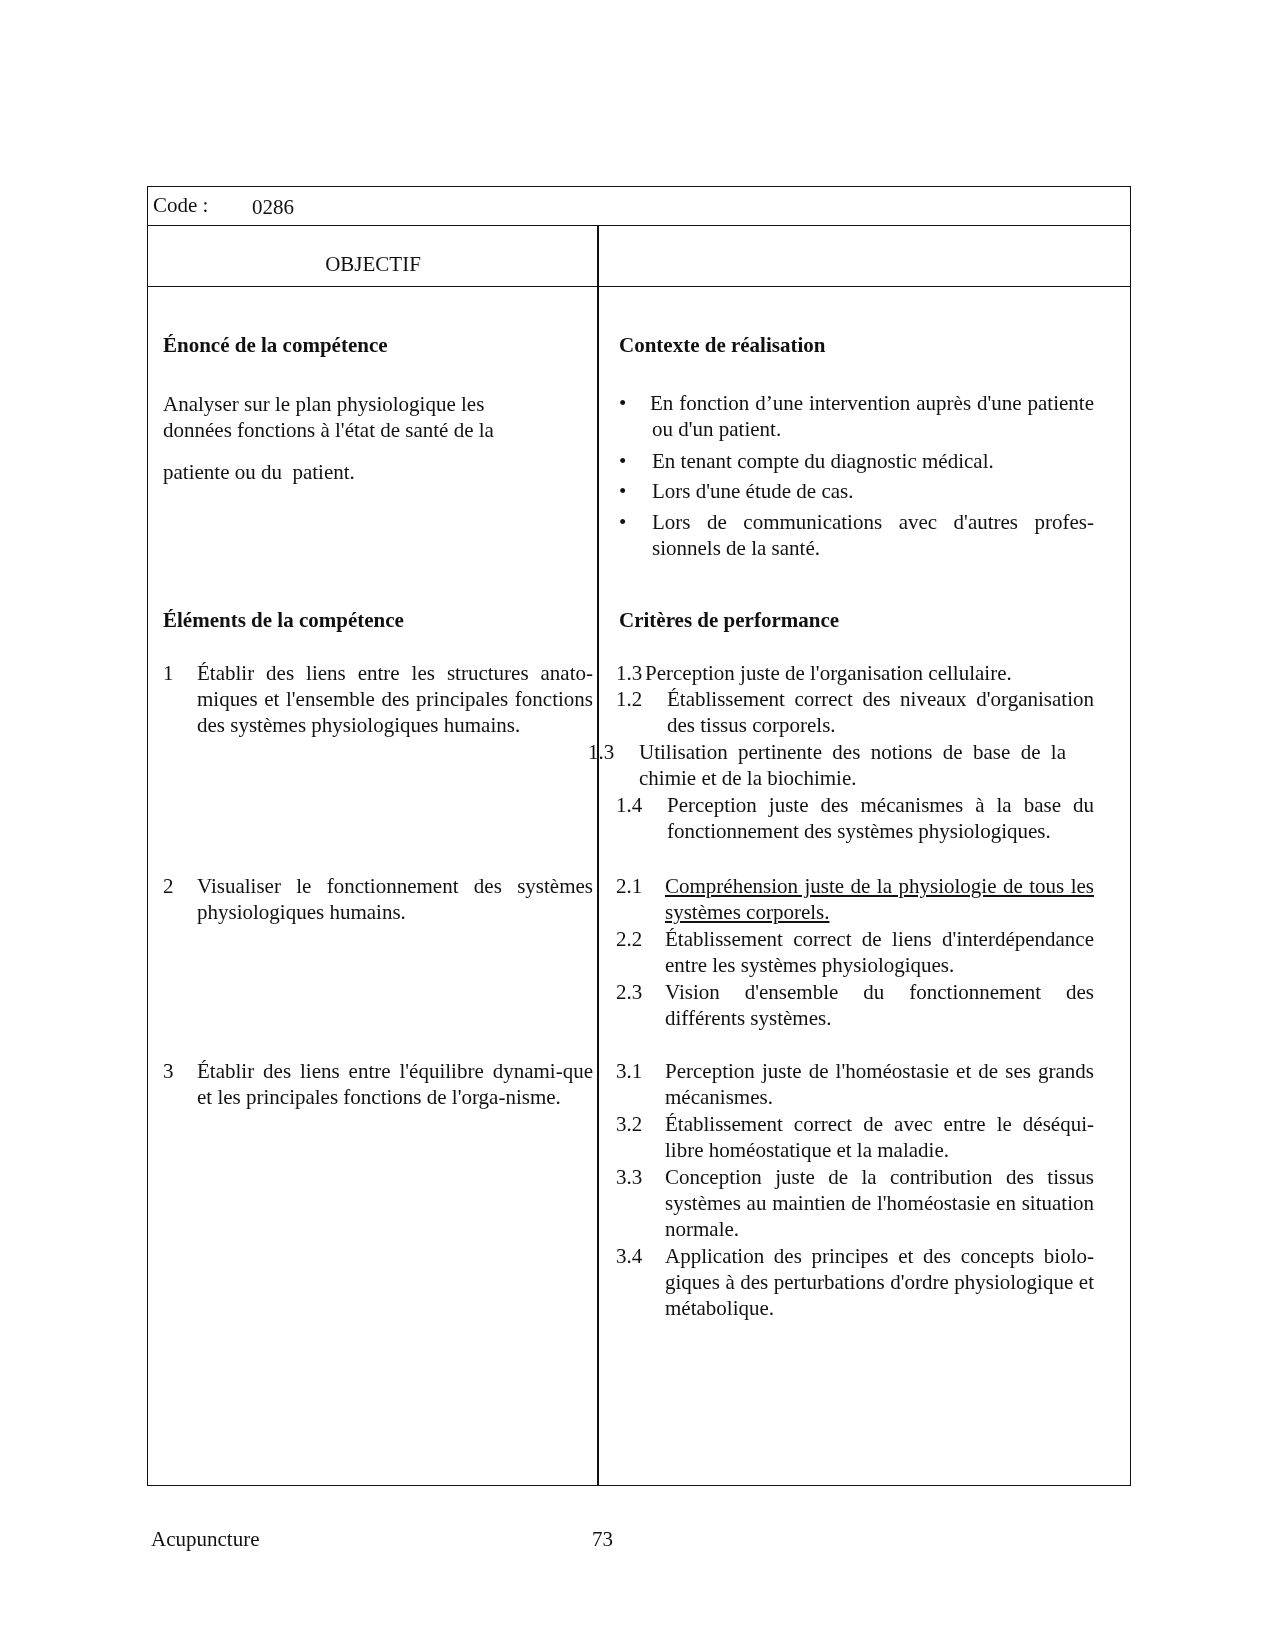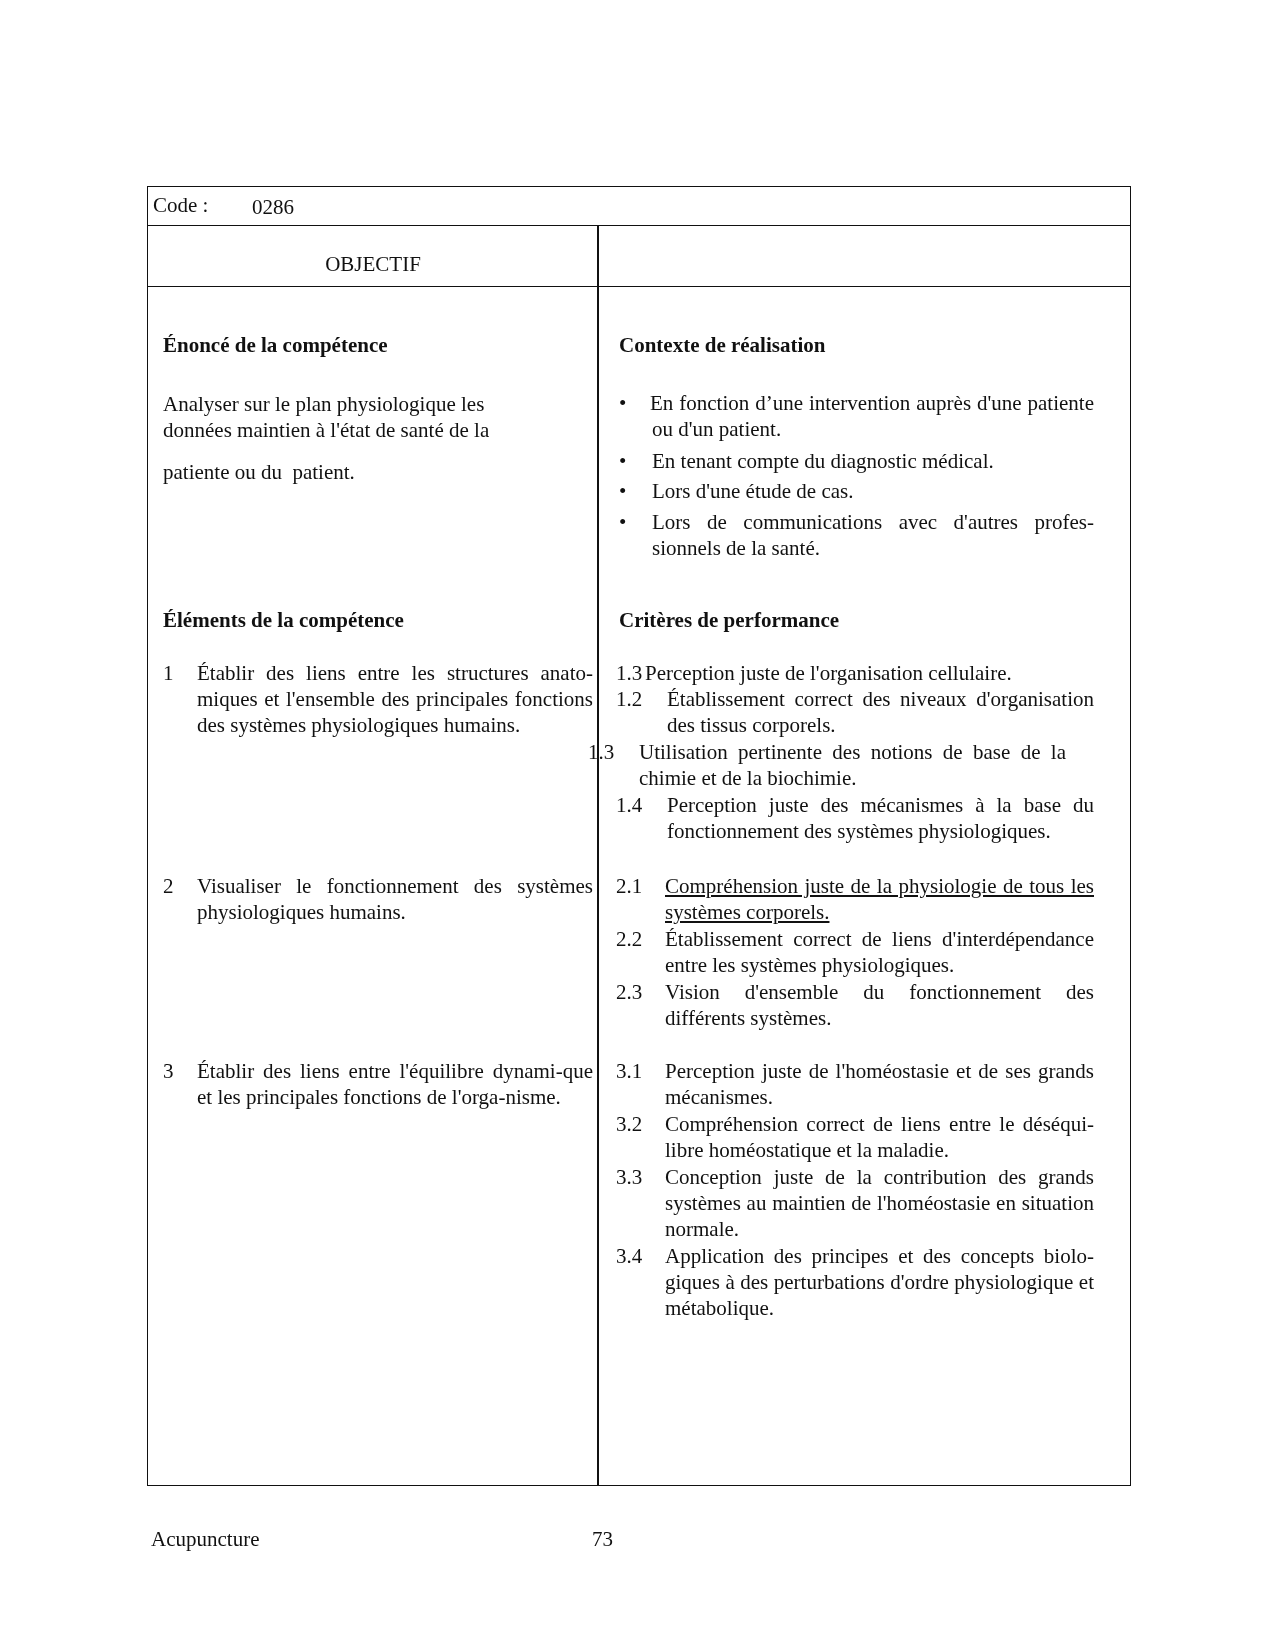--- a/index.html
+++ b/index.html
@@ -46,21 +46,21 @@
   </div>
   <div class="header-row">
     <div class="hdr hdr-left">OBJECTIF</div>
   </div>
   <div class="vdivider"></div>
 </div>
 
 <div class="abs heading" style="left:163px; top:332px;">Énoncé de la compétence</div>
 <div class="abs" style="left:163px; top:391px; width:400px;">
   <div>Analyser sur le plan physiologique les</div>
-  <div>données maintien à l'état de santé de la</div>
+  <div>données fonctions à l'état de santé de la</div>
   <div style="white-space:pre;margin-top:16px;">patiente ou du  patient.</div>
 </div>
 
 <div class="abs heading" style="left:163px; top:607px;">Éléments de la compétence</div>
 
 <div class="abs" style="left:163px; top:660px; width:430px;">
   <span class="num">1</span>
   <div class="txt" style="margin-left:34px;">Établir des liens entre les structures anato-miques et l'ensemble des principales fonctions des systèmes physiologiques humains.</div>
 </div>
 <div class="abs" style="left:163px; top:873px; width:430px;">
@@ -122,25 +122,25 @@
   <span class="num">2.3</span>
   <div class="txt" style="margin-left:49px;">Vision d'ensemble du fonctionnement des différents systèmes.</div>
 </div>
 
 <div class="abs" style="left:616px; top:1058px; width:478px;">
   <span class="num">3.1</span>
   <div class="txt" style="margin-left:49px;">Perception juste de l'homéostasie et de ses grands mécanismes.</div>
 </div>
 <div class="abs" style="left:616px; top:1111px; width:478px;">
   <span class="num">3.2</span>
-  <div class="txt" style="margin-left:49px;">Compréhension correct de liens entre le déséqui-libre homéostatique et la maladie.</div>
+  <div class="txt" style="margin-left:49px;">Établissement correct de avec entre le déséqui-libre homéostatique et la maladie.</div>
 </div>
 <div class="abs" style="left:616px; top:1164px; width:478px;">
   <span class="num">3.3</span>
-  <div class="txt" style="margin-left:49px;">Conception juste de la contribution des grands systèmes au maintien de l'homéostasie en situation normale.</div>
+  <div class="txt" style="margin-left:49px;">Conception juste de la contribution des tissus systèmes au maintien de l'homéostasie en situation normale.</div>
 </div>
 <div class="abs" style="left:616px; top:1243px; width:478px;">
   <span class="num">3.4</span>
   <div class="txt" style="margin-left:49px;">Application des principes et des concepts biolo-giques à des perturbations d'ordre physiologique et métabolique.</div>
 </div>
 
 <div class="footer-left">Acupuncture</div>
 <div class="footer-center">73</div>
 
 </body></html>

